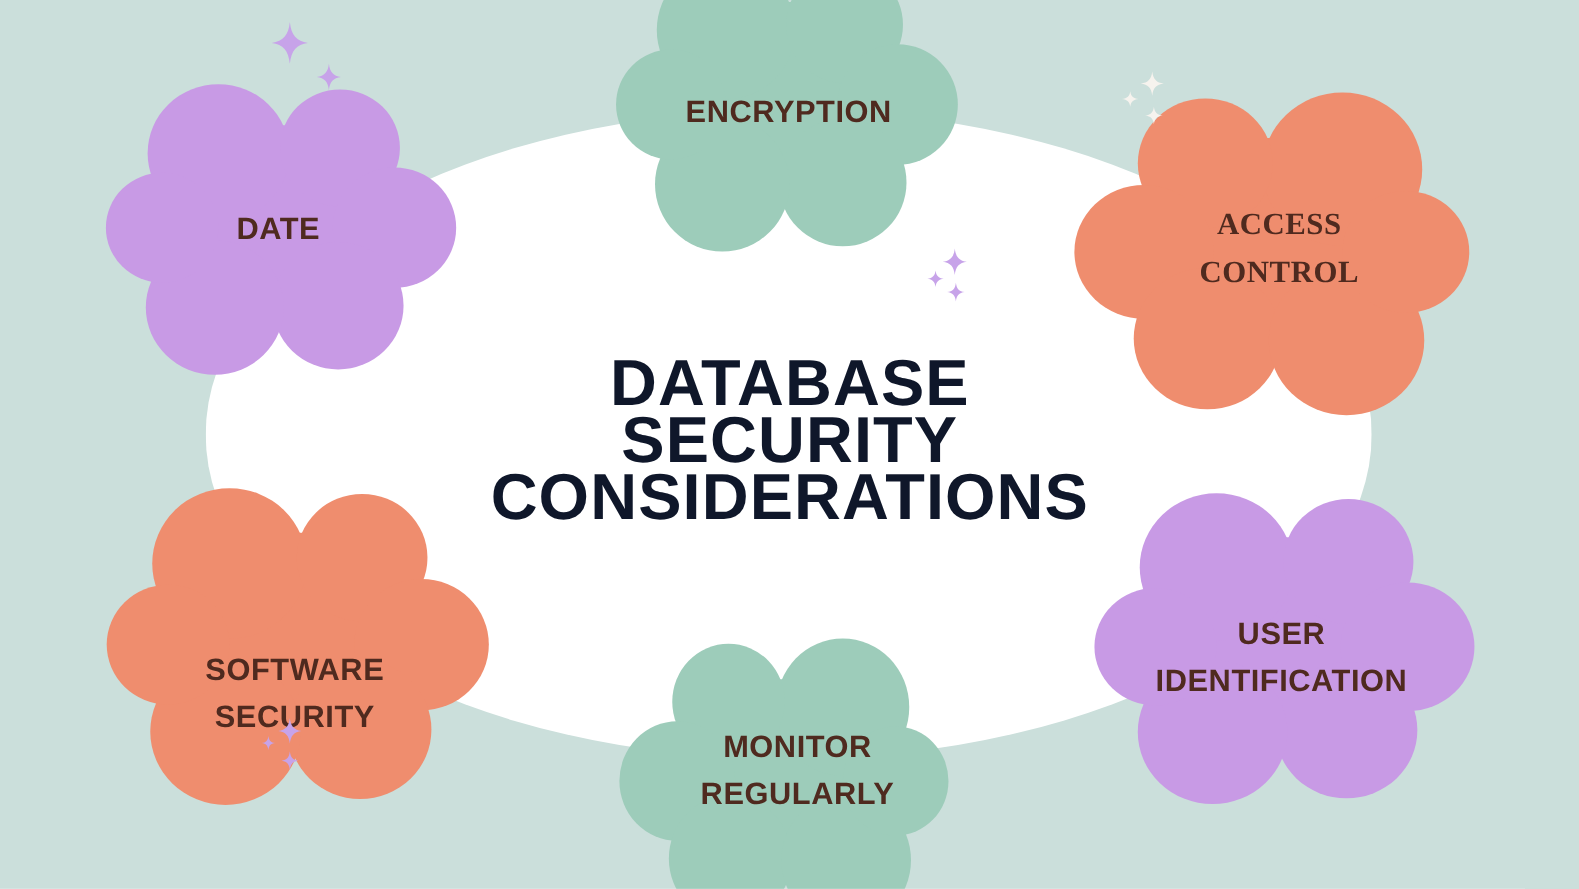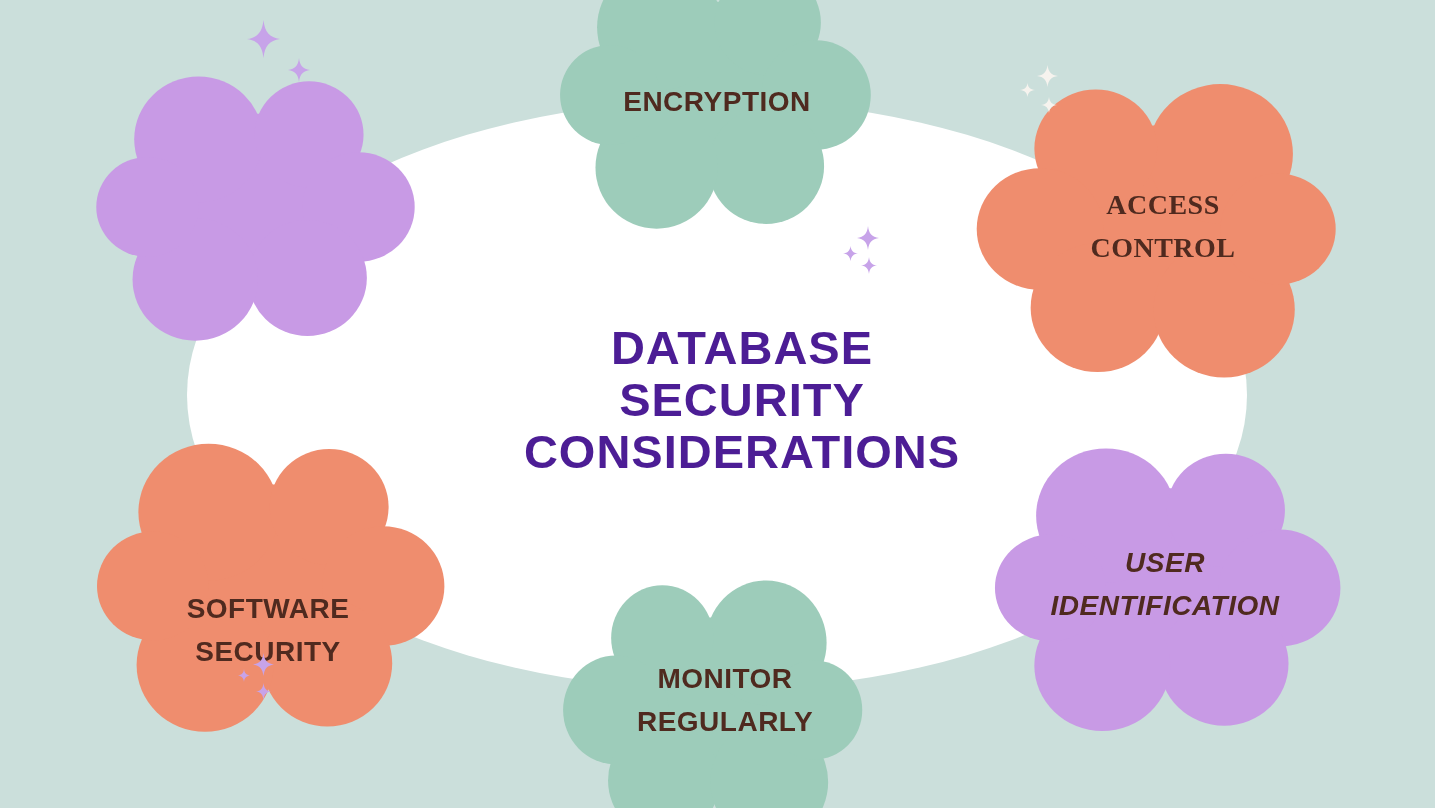--- a/index.html
+++ b/index.html
@@ -43,28 +43,27 @@
     white-space: nowrap;
     z-index: 5;
   }
   .blob-label span { display: block; }
   .diagram-title {
     position: absolute;
     left: 718px;
     top: 400px;
     transform: translate(-50%, -50%);
     text-align: center;
-    color: #4c1d95;
+    color: #0f172a;
     font-weight: bold;
-    font-size: 47px;
+    font-size: 59px;
     line-height: 52px;
     letter-spacing: 1px;
     white-space: nowrap;
     z-index: 4;
-    margin-left: 24px;
   }
   .diagram-title span { display: block; }
   .sparkles {
     position: absolute;
     overflow: visible;
     z-index: 6;
   }
   .z1 { z-index: 1; }
   .z2 { z-index: 2; }
 </style>
@@ -91,20 +90,21 @@
   <svg class="center-ellipse z1" viewBox="0 0 1060 590" preserveAspectRatio="none">
     <ellipse cx="530" cy="295" rx="530" ry="295" fill="#ffffff"></ellipse>
   </svg>
 
   <div class="blob z2" style="left:88px; top:62px; width:330px; height:290px;">
     <svg viewBox="0 0 200 180" preserveAspectRatio="none" fill="#c89ae5">
       <use href="#blob-def"></use>
     </svg>
   </div>
   <div class="blob-label" style="left:253px; top:208px;">
+    <span>DATE</span>
   </div>
 
   <div class="blob z2" style="left:552px; top:-50px; width:322px; height:290px;">
     <svg viewBox="0 0 200 180" preserveAspectRatio="none" fill="#9dccba">
       <use href="#blob-def"></use>
     </svg>
   </div>
   <div class="blob-label" style="left:717px; top:101px;">
     <span>ENCRYPTION</span>
   </div>
@@ -137,21 +137,21 @@
   <div class="blob-label" style="left:725px; top:700px;">
     <span>MONITOR</span>
     <span>REGULARLY</span>
   </div>
 
   <div class="blob z2" style="left:986px; top:433px; width:358px; height:310px;">
     <svg viewBox="0 0 200 180" preserveAspectRatio="none" fill="#c89ae5">
       <use href="#blob-def"></use>
     </svg>
   </div>
-  <div class="blob-label" style="left:1165px; top:584px;font-style:italic;">
+  <div class="blob-label" style="left:1165px; top:597px;">
     <span>USER</span>
     <span>IDENTIFICATION</span>
   </div>
 
   <div class="diagram-title">
     <span>DATABASE</span>
     <span>SECURITY</span>
     <span>CONSIDERATIONS</span>
   </div>
 

